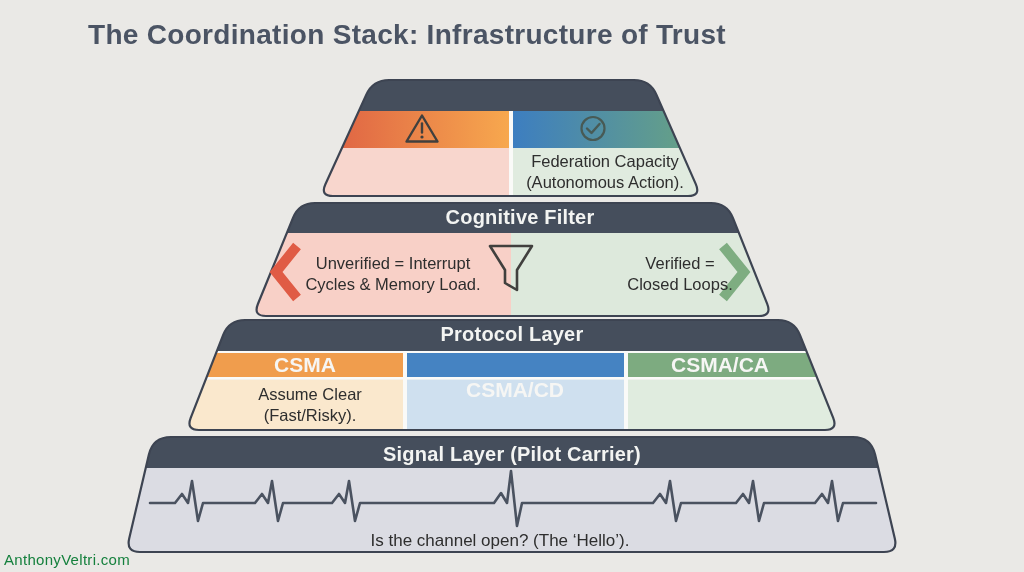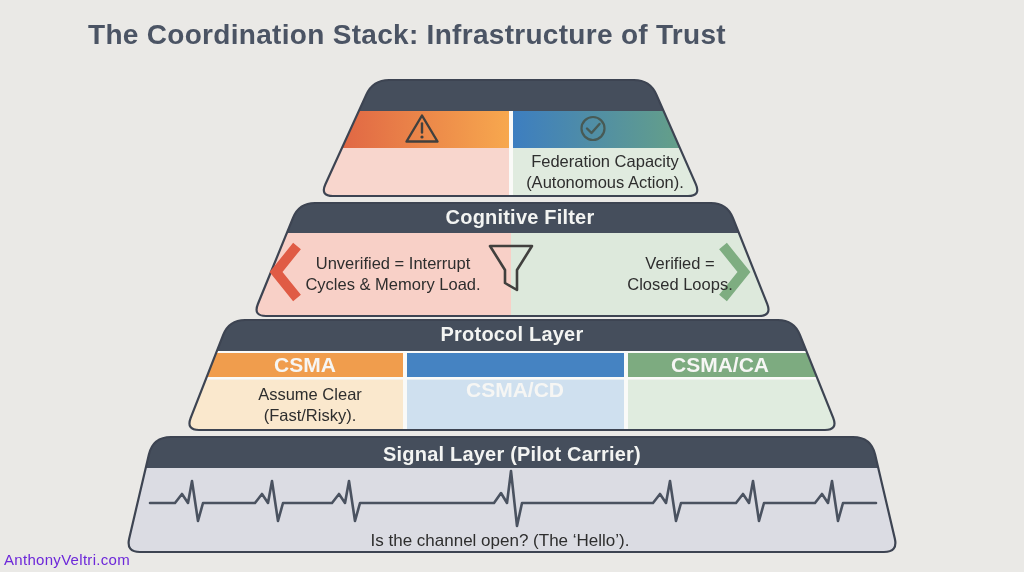--- a/index.html
+++ b/index.html
@@ -25,21 +25,21 @@
   }
   .cell-text{
     font-size:16.5px;font-weight:500;color:#2e2e2e;
     line-height:1.28;white-space:pre-line;
   }
   .caption-text{
     font-size:17px;font-weight:500;color:#2e2e2e;
   }
   .watermark{
     position:absolute;left:4px;top:551px;
-    font-size:15px;color:#6d28d9;letter-spacing:0.3px;
+    font-size:15px;color:#15803d;letter-spacing:0.3px;
   }
 </style>
 </head>
 <body>
 
 <div id="stage">
 
   <svg id="pyramid-svg" width="1024" height="572" viewBox="0 0 1024 572">
     <defs>
       <linearGradient id="gradWarn" x1="0" y1="0" x2="1" y2="0">

